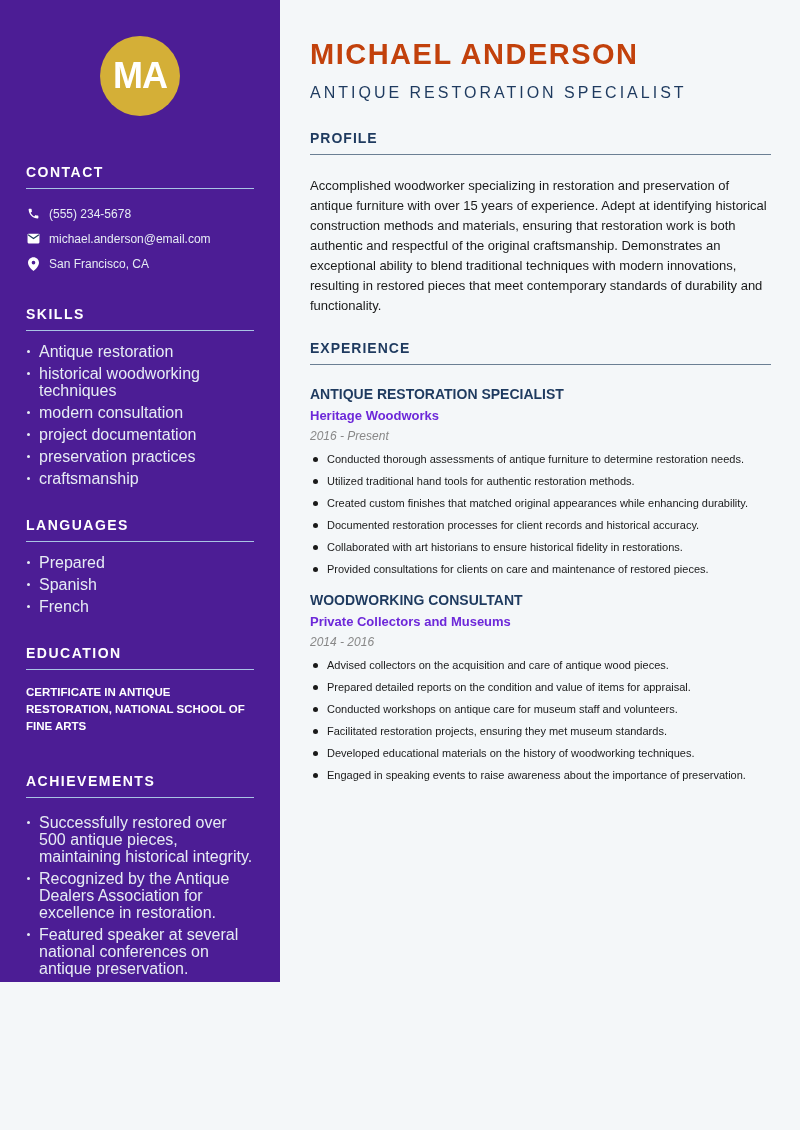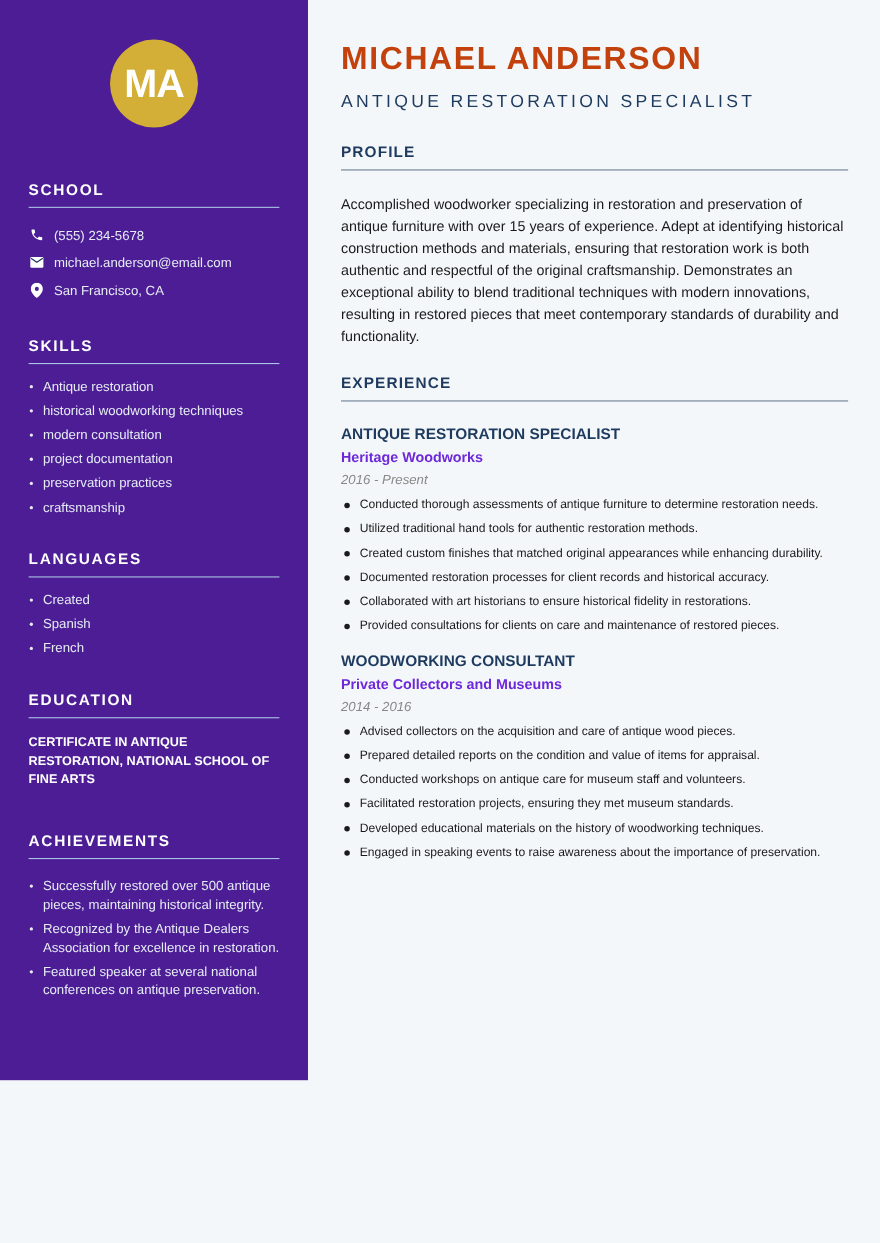--- a/index.html
+++ b/index.html
@@ -29,21 +29,21 @@
   .side-title {
     font-size: 14px; font-weight: bold; letter-spacing: 1.5px;
     padding-bottom: 8px;
     border-bottom: 1.5px solid #a9c4e4;
     margin-bottom: 12px;
   }
   .contact-row { display: flex; align-items: center; font-size: 12px; color: #e6ecf4; height: 25px; }
   .contact-row .ic { width: 14px; height: 14px; margin-right: 9px; display: inline-flex; align-items: center; justify-content: center; }
   .side-list { list-style: none; }
   .side-list li {
-    font-size: 12px; color: #e6ecf4; line-height: 17px;
+    font-size: 16px; color: #e6ecf4; line-height: 17px;
     padding-left: 13px; position: relative; margin-bottom: 5px;
   }
   .side-list li::before {
     content: ""; position: absolute; left: 1px; top: 7px;
     width: 3px; height: 3px; background: #e6ecf4; border-radius: 50%;
   }
   .edu-text { font-size: 11.5px; font-weight: bold; line-height: 17px; color: #ffffff; padding-top: 2px; }
   .main {
     flex: 1; padding: 32px 29px 0 30px; color: #1a1a1a;
   }
@@ -74,21 +74,21 @@
 </style>
 </head>
 <body>
 
 <aside class="sidebar">
   <div class="avatar-wrap">
     <div class="avatar">MA</div>
   </div>
 
   <section class="side-section">
-    <h3 class="side-title">SCHOOL</h3>
+    <h3 class="side-title">CONTACT</h3>
     <div class="contact-row">
       <span class="ic">
         <svg width="13" height="13" viewBox="0 0 24 24">
             <path fill="#fff" d="M6.6 10.8c1.4 2.8 3.8 5.1 6.6 6.6l2.2-2.2c.3-.3.7-.4 1-.2 1.1.4 2.3.6 3.6.6.6 0 1 .4 1 1V20c0 .6-.4 1-1 1C10.6 21 3 13.4 3 4c0-.6.4-1 1-1h3.5c.6 0 1 .4 1 1 0 1.3.2 2.5.6 3.6.1.3 0 .7-.2 1L6.6 10.8z"></path>
           </svg>
       </span>
       <span>(555) 234-5678</span>
     </div>
     <div class="contact-row">
       <span class="ic">
@@ -117,21 +117,21 @@
       <li>modern consultation</li>
       <li>project documentation</li>
       <li>preservation practices</li>
       <li>craftsmanship</li>
     </ul>
   </section>
 
   <section class="side-section">
     <h3 class="side-title">LANGUAGES</h3>
     <ul class="side-list">
-      <li>Created</li>
+      <li>Prepared</li>
       <li>Spanish</li>
       <li>French</li>
     </ul>
   </section>
 
   <section class="side-section" style="margin-bottom:38px;">
     <h3 class="side-title">EDUCATION</h3>
     <p class="edu-text">CERTIFICATE IN ANTIQUE RESTORATION, NATIONAL SCHOOL OF FINE ARTS</p>
   </section>
 

